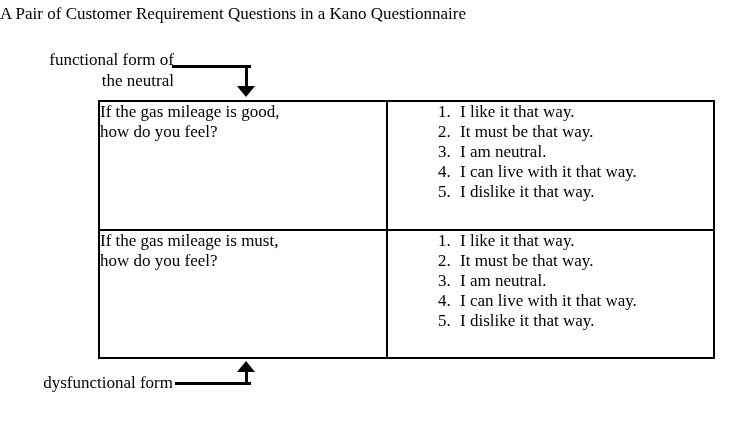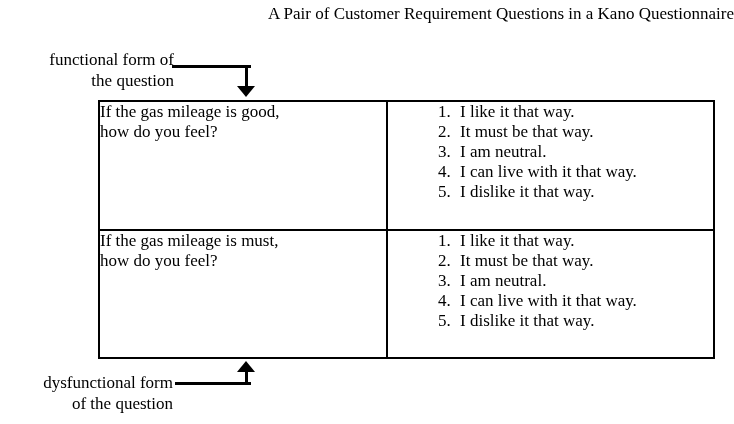--- a/index.html
+++ b/index.html
@@ -18,21 +18,21 @@
     overflow: hidden;
     background: #ffffff;
   }
 
   
   #figure-title {
     position: absolute;
     left: 0;
     top: 3px;
     width: 734px;
-    text-align: right;
+    text-align: left;
     font-size: 17px;
     line-height: 21px;
     white-space: nowrap;
   }
 
   
   .annotation-label {
     position: absolute;
     font-size: 17px;
     line-height: 21px;
@@ -173,30 +173,29 @@
 </style>
 </head>
 <body>
 
 <div id="figure">
 
   <div id="figure-title">A Pair of Customer Requirement Questions in a Kano Questionnaire</div>
 
   <div id="functional-label" class="annotation-label">
     <span class="label-line">functional form of</span>
-    <span class="label-line">the question</span>
+    <span class="label-line">the neutral</span>
   </div>
 
   <div id="top-connector-horizontal" class="connector-line"></div>
   <div id="top-connector-vertical" class="connector-line"></div>
   <div id="top-arrowhead"></div>
 
   <div id="dysfunctional-label" class="annotation-label">
     <span class="label-line">dysfunctional form</span>
-    <span class="label-line">of the question</span>
   </div>
 
   <div id="bottom-connector-horizontal" class="connector-line"></div>
   <div id="bottom-connector-vertical" class="connector-line"></div>
   <div id="bottom-arrowhead"></div>
 
   <table id="questionnaire-table">
     <tbody>
       <tr class="question-row">
         <td class="question-cell">

